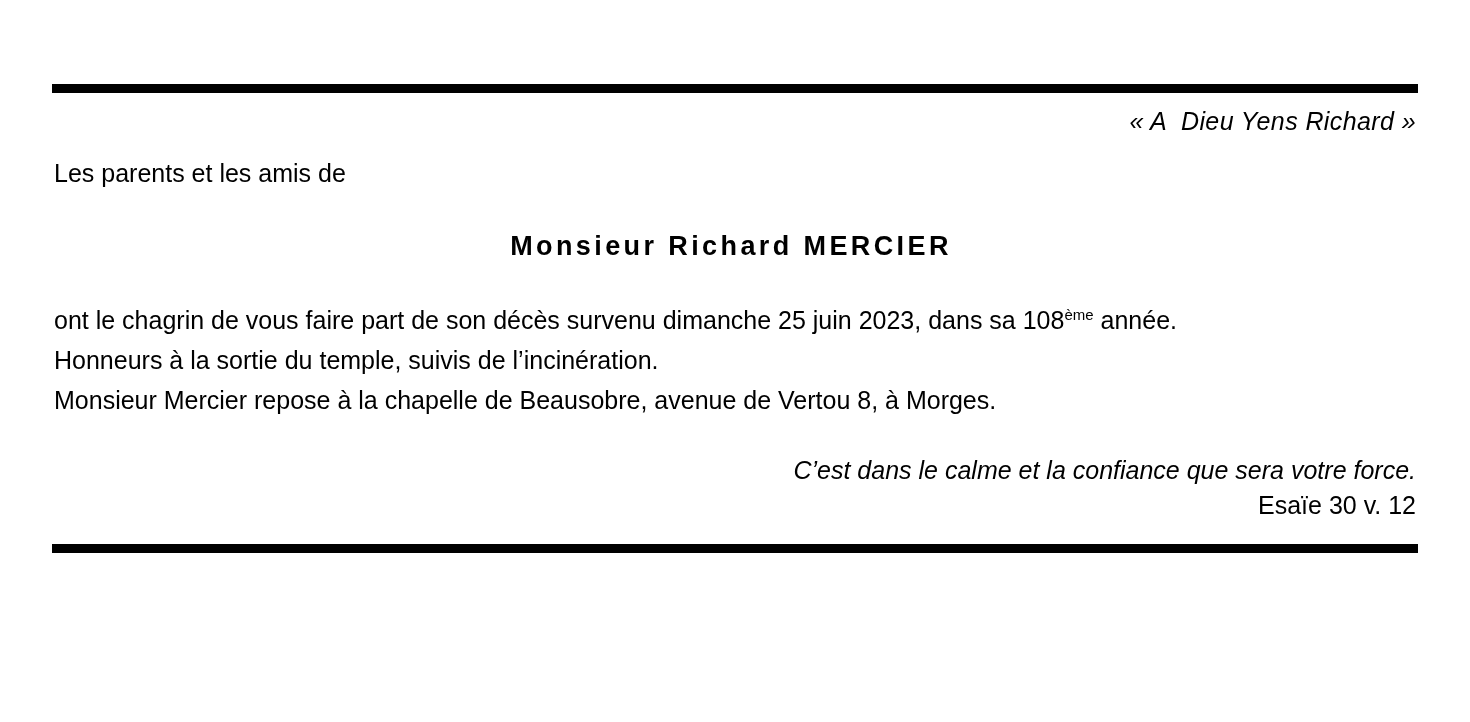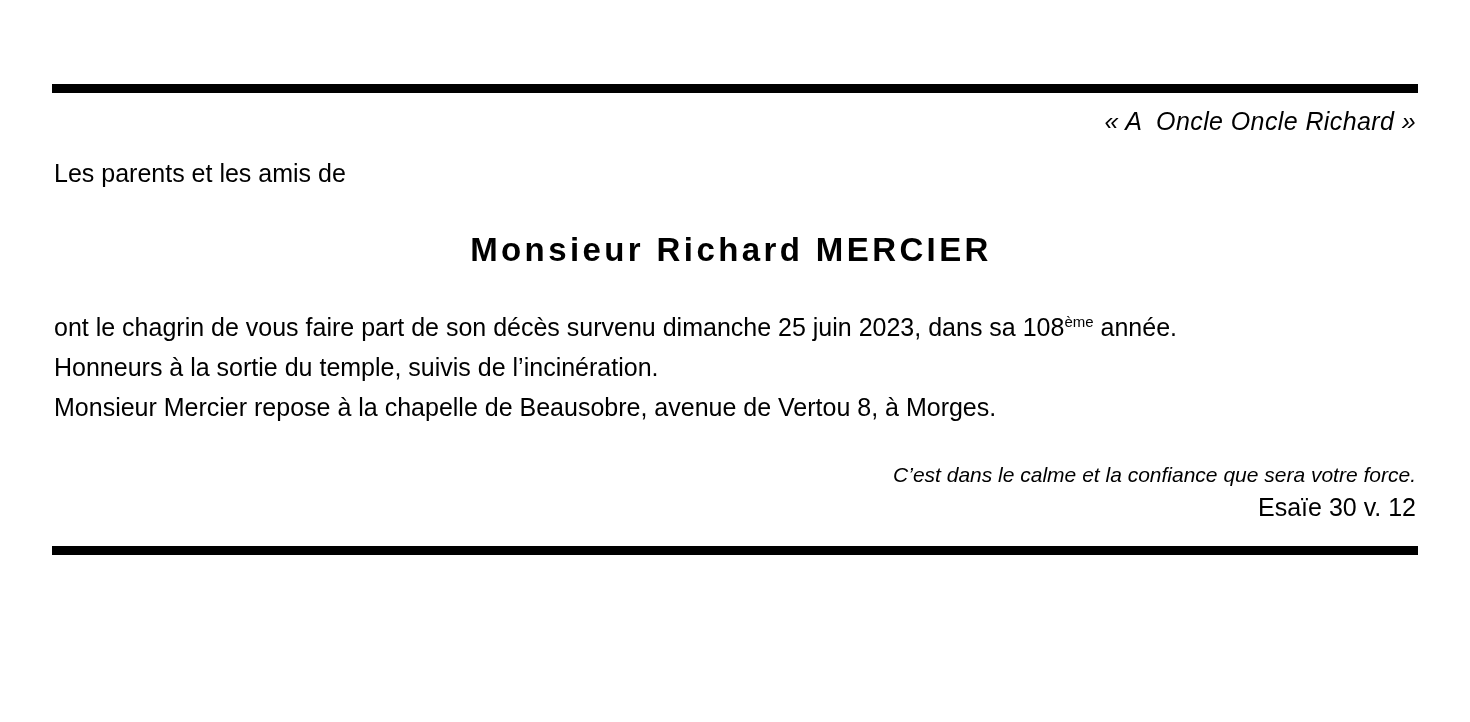--- a/index.html
+++ b/index.html
@@ -42,21 +42,21 @@
     padding-right: 2px;
     white-space: pre;
   }
   .intro {
     font-size: 25px;
     margin-top: 23px;
     padding-left: 2px;
   }
   .name {
     text-align: center;
-    font-size: 33px;
+    font-size: 27px;
     font-weight: bold;
     letter-spacing: 3.4px;
     margin-top: 43px;
     padding-right: 8px;
   }
   .body-block {
     margin-top: 38px;
     padding-left: 2px;
   }
   .body-line {
@@ -65,42 +65,42 @@
     white-space: pre-wrap;
   }
   .body-line sup {
     font-size: 15px;
     vertical-align: super;
     line-height: 0;
   }
   .verse {
     text-align: right;
     font-style: italic;
-    font-size: 21px;
+    font-size: 25px;
     margin-top: 36px;
     padding-right: 2px;
   }
   .reference {
     text-align: right;
     font-size: 25px;
     margin-top: 6px;
     padding-right: 2px;
   }
   .spacer-bottom {
     height: 24px;
   }
 </style>
 </head>
 <body>
 
 <div class="notice">
 
   <div class="rule rule-top"></div>
 
-  <div class="epitaph">« A  Oncle Oncle Richard »</div>
+  <div class="epitaph">« A  Dieu Yens Richard »</div>
 
   <div class="intro">Les parents et les amis de</div>
 
   <div class="name">Monsieur  Richard  MERCIER</div>
 
   <div class="body-block">
     <div class="body-line"><span>ont le chagrin de vous faire part de son décès survenu dimanche 25 juin 2023, dans sa 108</span><sup>ème</sup><span> année.</span></div>
     <div class="body-line">Honneurs à la sortie du temple, suivis de l’incinération.</div>
     <div class="body-line">Monsieur Mercier repose à la chapelle de Beausobre, avenue de Vertou 8, à Morges.</div>
   </div>

